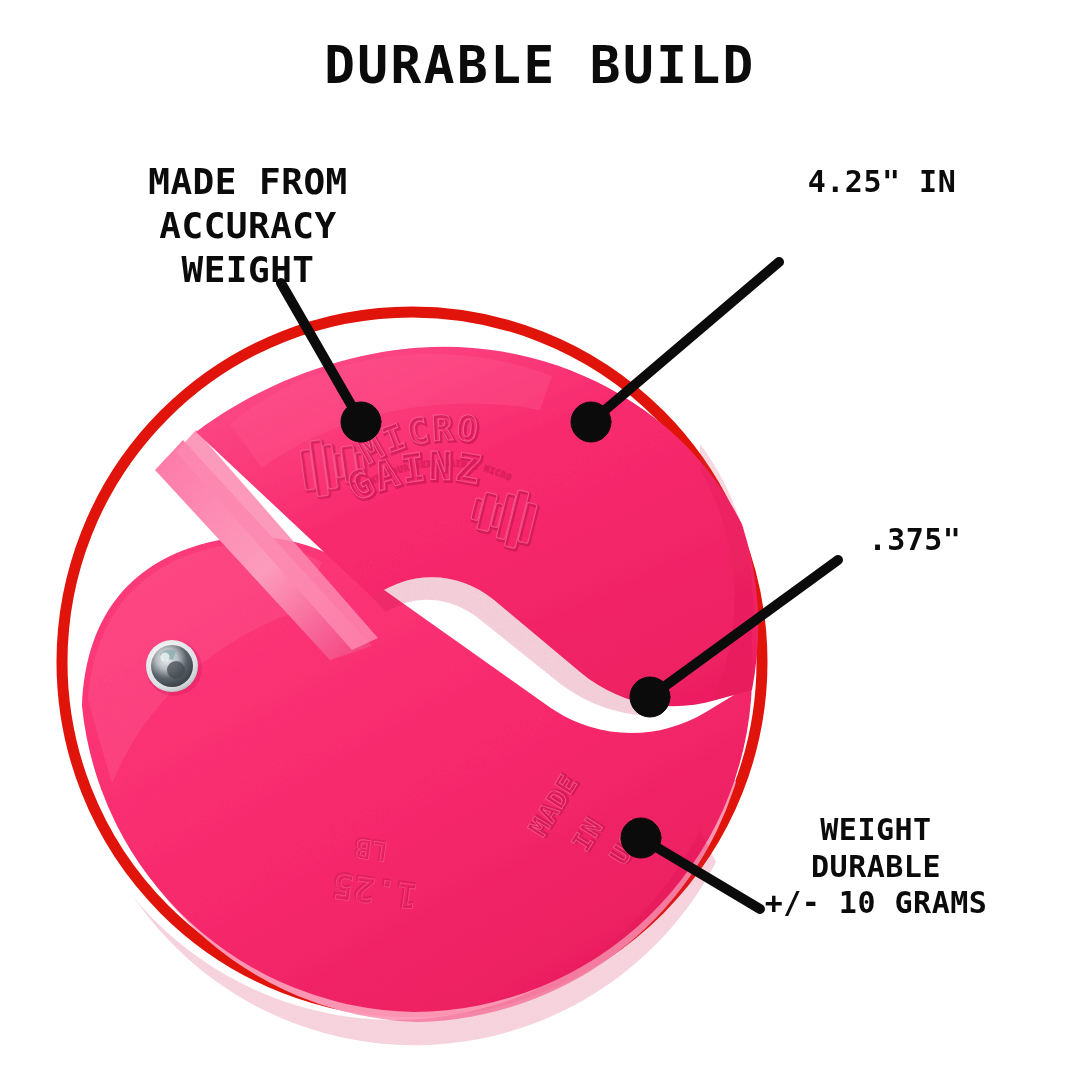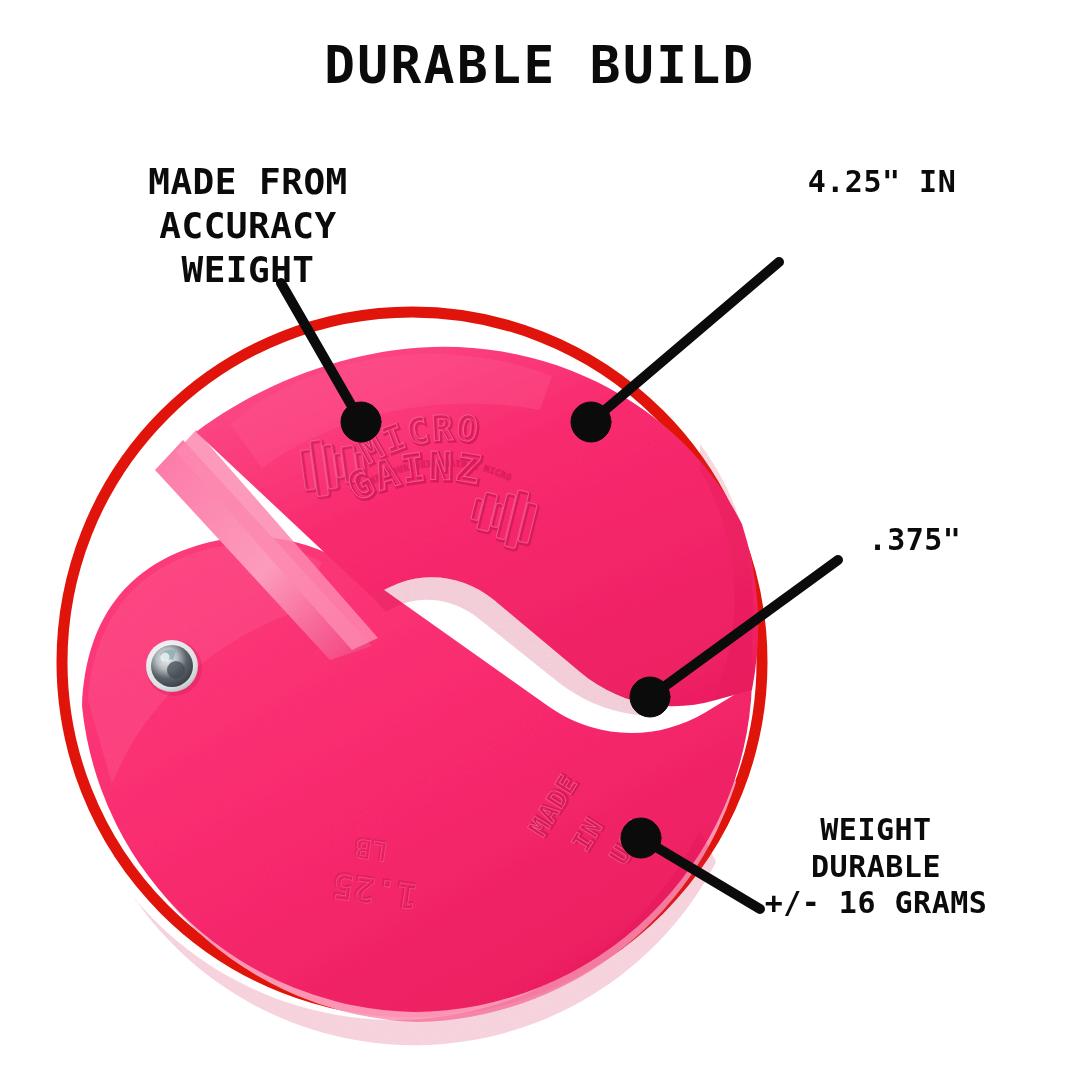--- a/index.html
+++ b/index.html
@@ -360,16 +360,16 @@
     <span class="cline">4.25" IN</span>
   </div>
 
   <div class="callout" id="callout-thick">
     <span class="cline">.375"</span>
   </div>
 
   <div class="callout" id="callout-accuracy">
     <span class="cline">WEIGHT</span>
     <span class="cline">DURABLE</span>
-    <span class="cline">+/- 16 GRAMS</span>
+    <span class="cline">+/- 10 GRAMS</span>
   </div>
 
 </div>
 
 </body></html>

